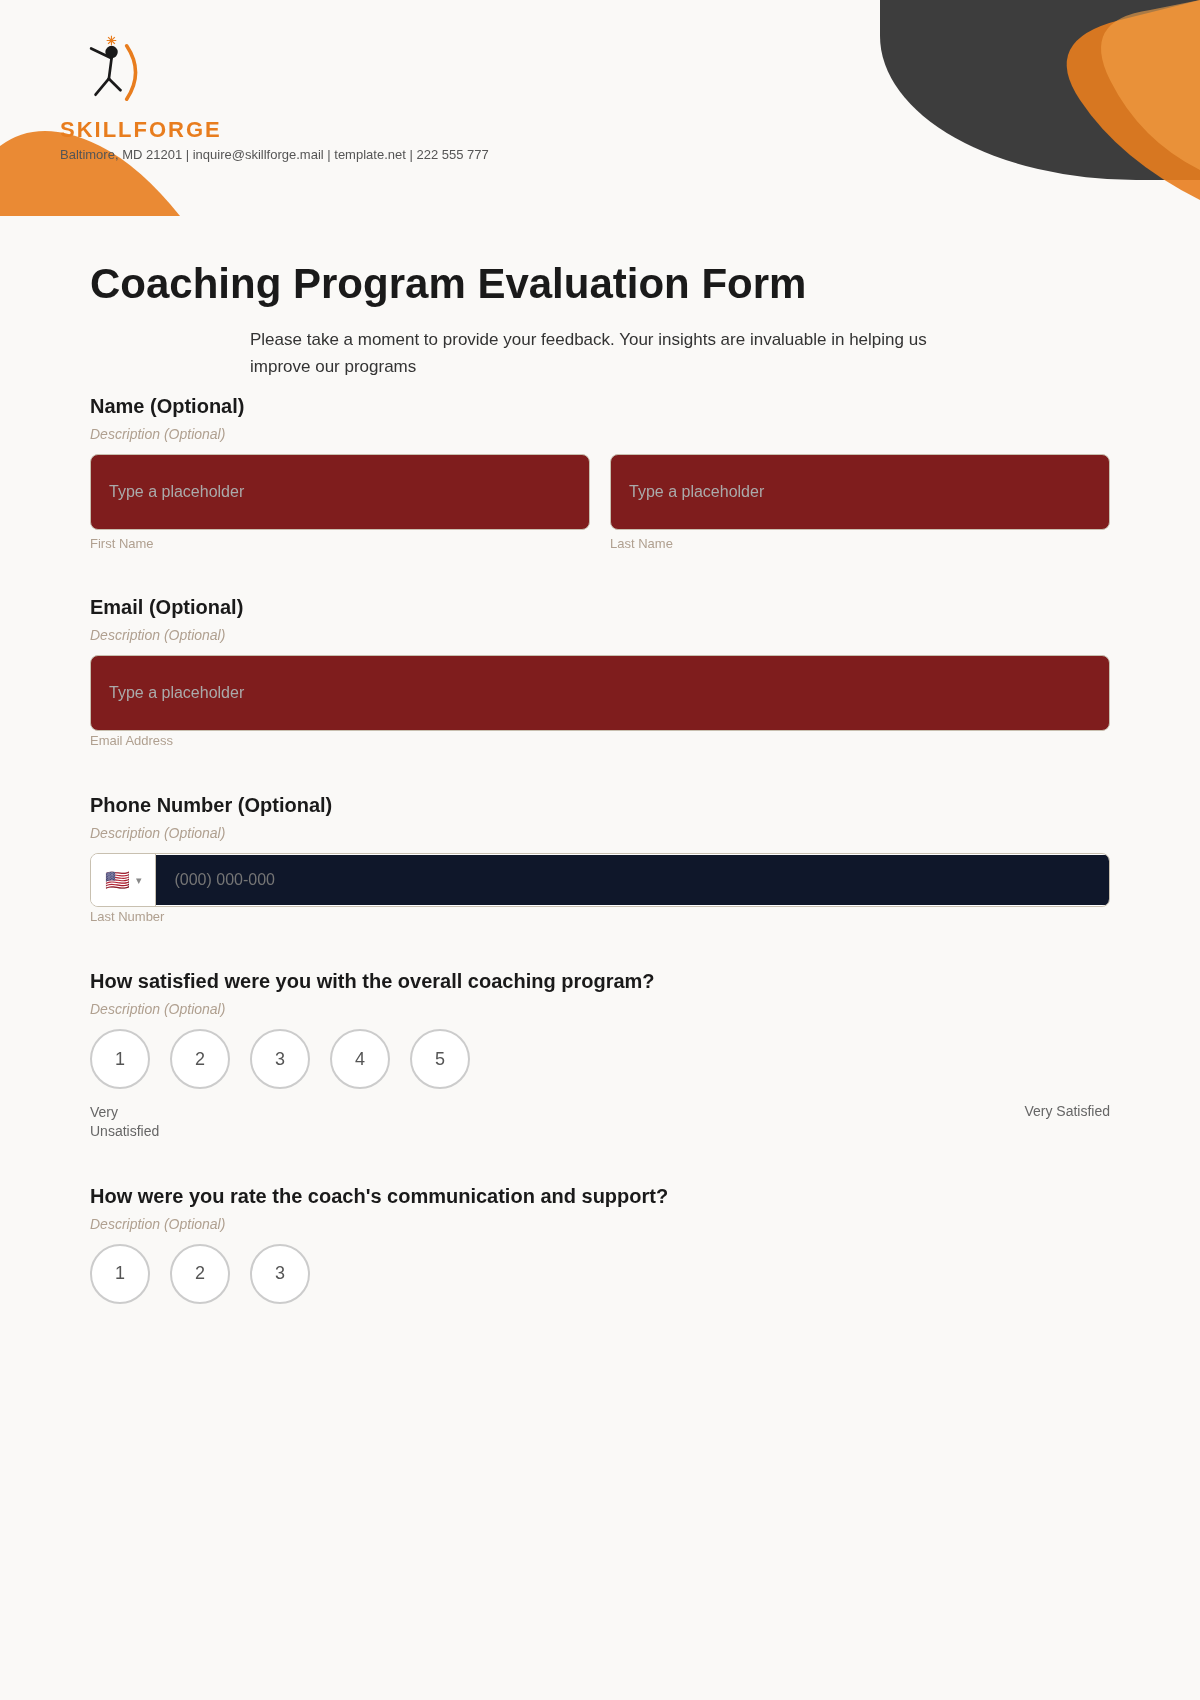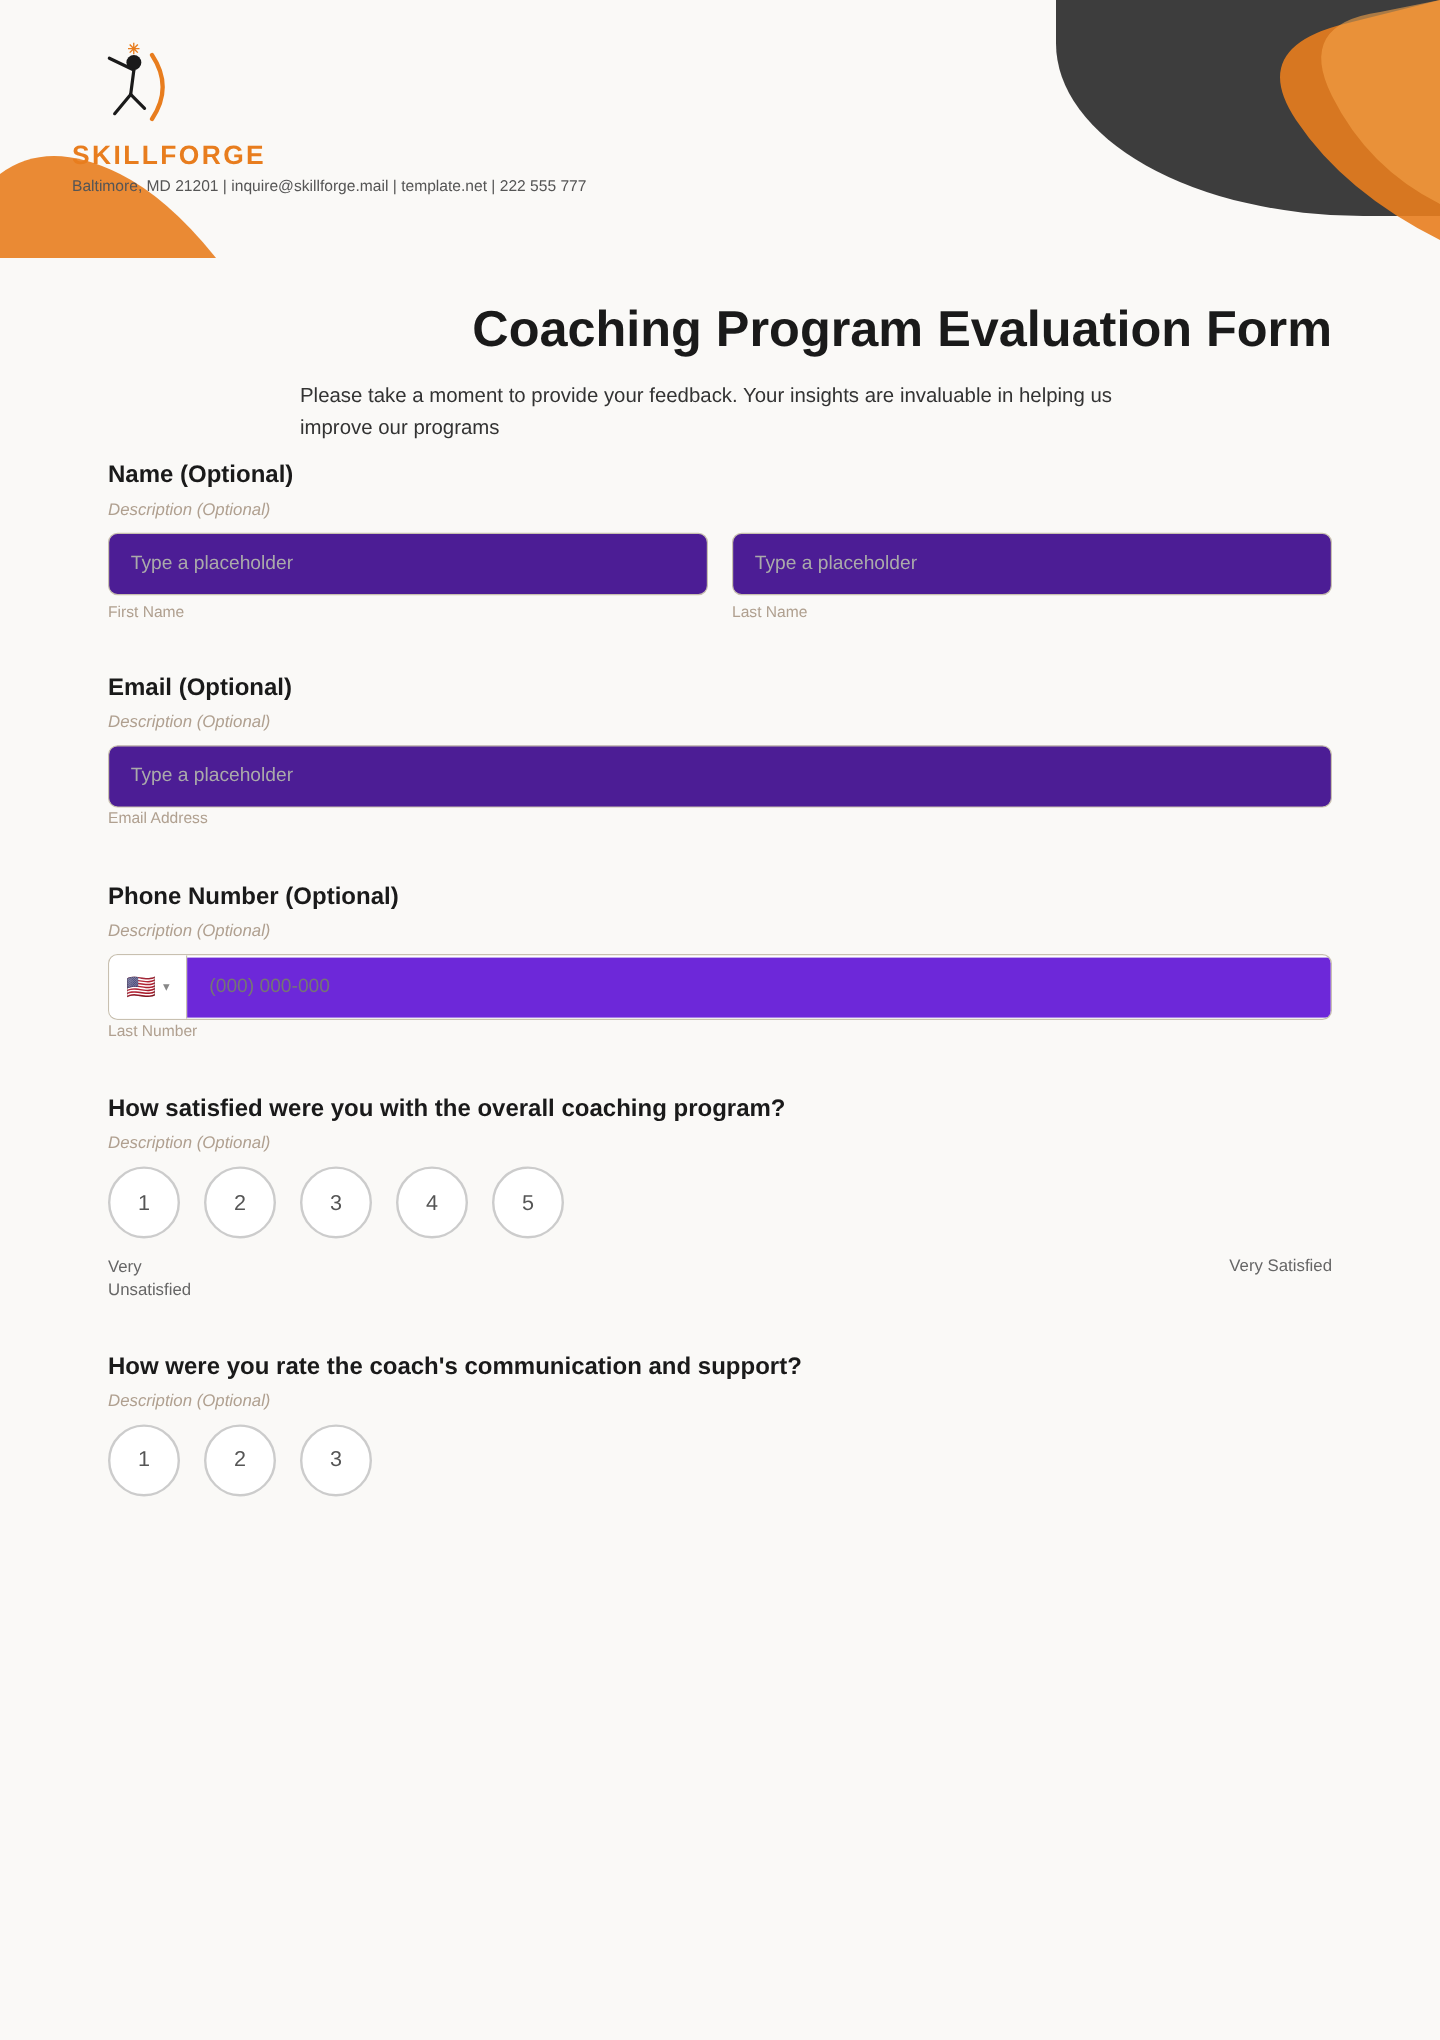--- a/index.html
+++ b/index.html
@@ -58,22 +58,23 @@
     
     .main-content {
       padding: 30px 90px 60px 90px;
       max-width: 1200px;
     }
 
     .form-title {
       font-size: 42px;
       font-weight: 800;
       color: #1a1a1a;
-      text-align: right;
+      text-align: left;
       margin-bottom: 18px;
+      margin-top: 10px;
     }
 
     .form-description {
       font-size: 17px;
       color: #333;
       line-height: 1.6;
       max-width: 700px;
       margin-left: auto;
       margin-right: auto;
     }
@@ -103,26 +104,26 @@
     }
 
     .input-group {
       flex: 1;
       display: flex;
       flex-direction: column;
     }
 
     .text-input {
       width: 100%;
-      padding: 16px 18px;
+      padding: 28px 18px;
       border: 1.5px solid #c8c0b0;
       border-radius: 8px;
       font-size: 16px;
       color: #aaa;
-      background: #4c1d95;
+      background: #7f1d1d;
       outline: none;
       font-family: Arial, sans-serif;
     }
 
     .text-input::placeholder {
       color: #aaa;
     }
 
     .input-sub-label {
       font-size: 13px;
@@ -162,21 +163,21 @@
       font-size: 11px;
       color: #888;
     }
 
     .phone-input {
       flex: 1;
       padding: 16px 18px;
       border: none;
       font-size: 16px;
       color: #aaa;
-      background: #6d28d9;
+      background: #0f172a;
       outline: none;
       font-family: Arial, sans-serif;
     }
 
     
     .rating-row {
       display: flex;
       gap: 20px;
       margin-bottom: 14px;
     }

